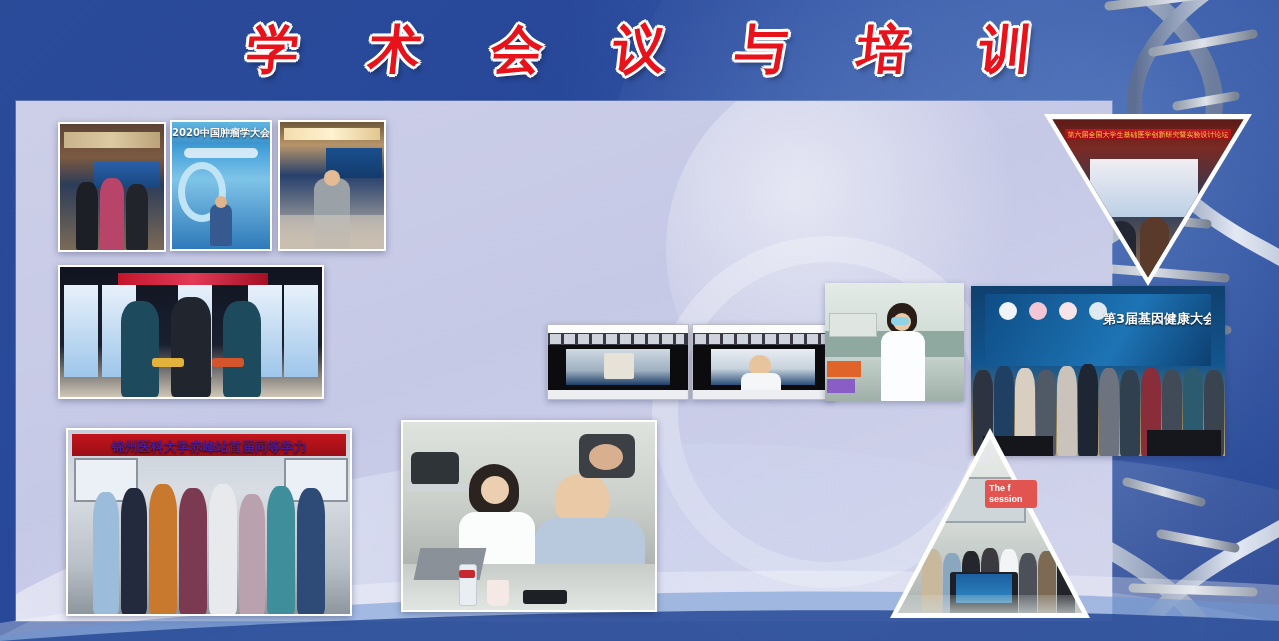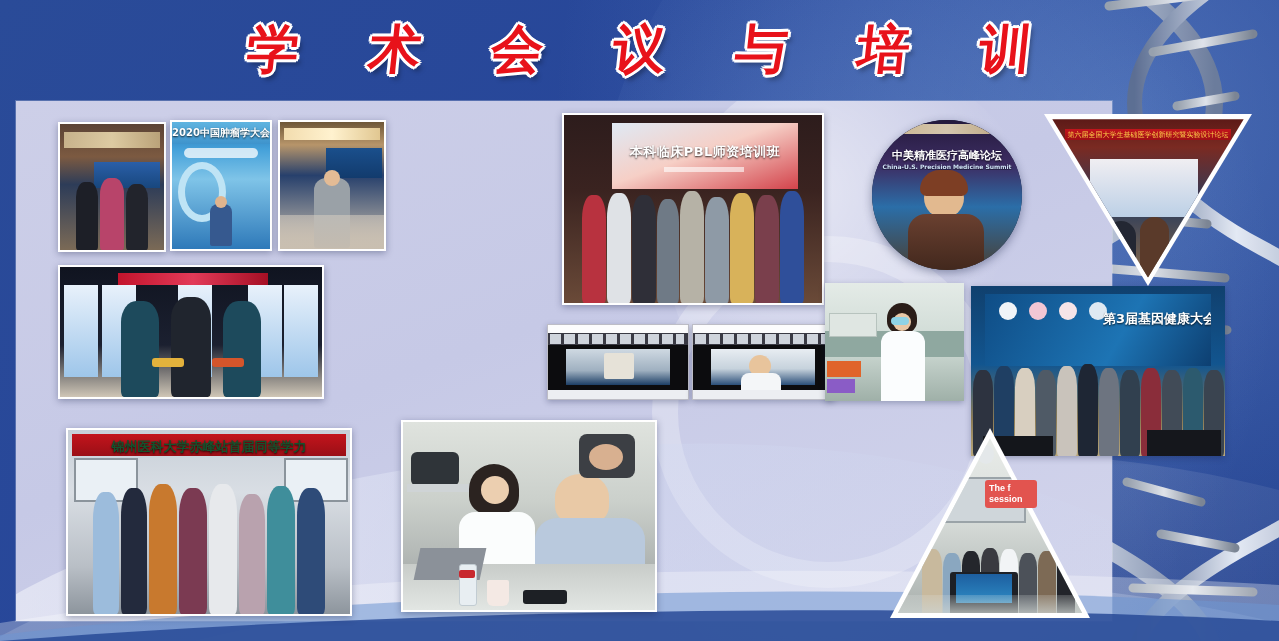--- a/index.html
+++ b/index.html
@@ -245,47 +245,21 @@
     <div class="ppl" style="height:104px;gap:12px;">
       <div class="p" style="width:38px;height:96px;background:#1d4a5c;"></div>
       <div class="p" style="width:40px;height:100px;background:#20252e;"></div>
       <div class="p" style="width:38px;height:96px;background:#1d4a5c;"></div>
     </div>
     <div style="position:absolute;left:92px;bottom:30px;width:32px;height:9px;background:#e3b23c;border-radius:3px;"></div>
     <div style="position:absolute;left:152px;bottom:30px;width:32px;height:9px;background:#d4552b;border-radius:3px;"></div>
   </div>
 
 
-  <div class="ph ph-rect" style="left:562px;top:113px;width:258px;height:188px;background:#2a1b1b;">
-    <div class="scene" style="background:linear-gradient(#2d1c1c 0%,#3a2320 40%,#6a4a38 100%);"></div>
-    <div style="position:absolute;left:48px;top:8px;width:186px;height:66px;background:linear-gradient(160deg,#dfe9f4 0%,#f6cfc6 46%,#d3434b 100%);"></div>
-    <div class="cap" style="top:28px;left:48px;width:186px;font-size:13px;color:#ffffff;letter-spacing:.5px;">本科临床PBL师资培训班</div>
-    <div style="position:absolute;left:100px;top:52px;width:80px;height:5px;background:rgba(255,255,255,.6);"></div>
-    <div class="ppl" style="height:116px;gap:1px;">
-      <div class="p" style="width:24px;height:108px;background:#b8323f;"></div>
-      <div class="p" style="width:24px;height:110px;background:#dfe2e6;"></div>
-      <div class="p" style="width:24px;height:108px;background:#2f2f38;"></div>
-      <div class="p" style="width:22px;height:104px;background:#6f7a86;"></div>
-      <div class="p" style="width:24px;height:112px;background:#b6b2a6;"></div>
-      <div class="p" style="width:24px;height:106px;background:#8e9aa6;"></div>
-      <div class="p" style="width:24px;height:110px;background:#d8b25a;"></div>
-      <div class="p" style="width:24px;height:108px;background:#7a3f4c;"></div>
-      <div class="p" style="width:24px;height:112px;background:#2f4f9a;"></div>
-    </div>
-  </div>
-
-  <div class="ph ph-circle" style="left:872px;top:120px;width:150px;height:150px;background:#17243f;">
-    <div class="scene" style="background:linear-gradient(#241a3c 0%,#3d2d63 30%,#2b6ea8 58%,#4a3f33 100%);"></div>
-    <div style="position:absolute;left:6px;top:4px;right:6px;height:10px;background:linear-gradient(90deg,#f0d79a,#fff0c8,#dcc084);opacity:.8;"></div>
-    <div class="cap" style="top:28px;font-size:11px;color:#ffffff;">中美精准医疗高峰论坛</div>
-    <div class="cap" style="top:43px;font-size:6px;color:#cfe2f5;">China-U.S. Precision Medicine Summit</div>
-    <div style="position:absolute;left:52px;top:58px;width:40px;height:40px;background:#e2b98f;border-radius:50%;"></div>
-    <div style="position:absolute;left:48px;top:50px;width:48px;height:26px;background:#7d3e24;border-radius:24px 24px 8px 8px;"></div>
-    <div style="position:absolute;left:36px;top:94px;width:76px;height:56px;background:linear-gradient(#6a4030,#42281d);border-radius:18px 18px 0 0;"></div>
-  </div>
+
 
   <div class="tri-down" style="left:1044px;top:114px;width:208px;height:172px;">
     <div class="inner" style="background:linear-gradient(#5d1a17 0%,#7a2a22 18%,#2b3c5c 54%,#8a6a48 100%);">
       <div class="banner-red" style="left:10%;top:9%;width:80%;height:11px;font-size:7px;">第六届全国大学生基础医学创新研究暨实验设计论坛</div>
       <div style="position:absolute;left:22%;top:26%;width:52%;height:34%;background:linear-gradient(#f0eef2,#bcd0e6);"></div>
       <div style="position:absolute;left:30%;top:62%;width:14%;height:34%;background:#232733;border-radius:22px 22px 0 0;"></div>
       <div style="position:absolute;left:46%;top:60%;width:14%;height:36%;background:#5a3a2a;border-radius:22px 22px 0 0;"></div>
     </div>
   </div>
 
@@ -344,21 +318,21 @@
       <div class="p" style="width:20px;height:88px;background:#2c5a6e;"></div>
       <div class="p" style="width:20px;height:86px;background:#3a4450;"></div>
     </div>
     <div style="position:absolute;left:12px;bottom:0;width:70px;height:20px;background:#14161b;"></div>
     <div style="position:absolute;left:176px;bottom:0;width:74px;height:26px;background:#15171c;"></div>
   </div>
 
   <div class="ph ph-rect" style="left:66px;top:428px;width:282px;height:184px;background:#9fb0c3;">
     <div class="scene" style="background:linear-gradient(#c7cfd8 0%,#d9dee4 34%,#b9bfc6 74%,#8d959d 100%);"></div>
     <div style="position:absolute;left:4px;top:4px;right:4px;height:22px;background:linear-gradient(#c3141c,#9a0f16);"></div>
-    <div class="cap" style="top:8px;left:4px;right:4px;font-size:13px;color:#14532d;">锦州医科大学赤峰站首届同等学力</div>
+    <div class="cap" style="top:8px;left:4px;right:4px;font-size:13px;color:#4c1d95;">锦州医科大学赤峰站首届同等学力</div>
     <div style="position:absolute;left:6px;top:28px;width:60px;height:40px;background:#eaf0f5;border:2px solid #8b949c;"></div>
     <div style="position:absolute;left:216px;top:28px;width:60px;height:40px;background:#eaf0f5;border:2px solid #8b949c;"></div>
     <div class="ppl" style="height:140px;gap:2px;">
       <div class="p" style="width:26px;height:122px;background:#9cbcdc;"></div>
       <div class="p" style="width:26px;height:126px;background:#232a3d;"></div>
       <div class="p" style="width:28px;height:130px;background:#c8792e;"></div>
       <div class="p" style="width:28px;height:126px;background:#7b3a52;"></div>
       <div class="p" style="width:28px;height:130px;background:#e7e9ec;"></div>
       <div class="p" style="width:26px;height:120px;background:#b9a2ae;"></div>
       <div class="p" style="width:28px;height:128px;background:#3f8e9b;"></div>

